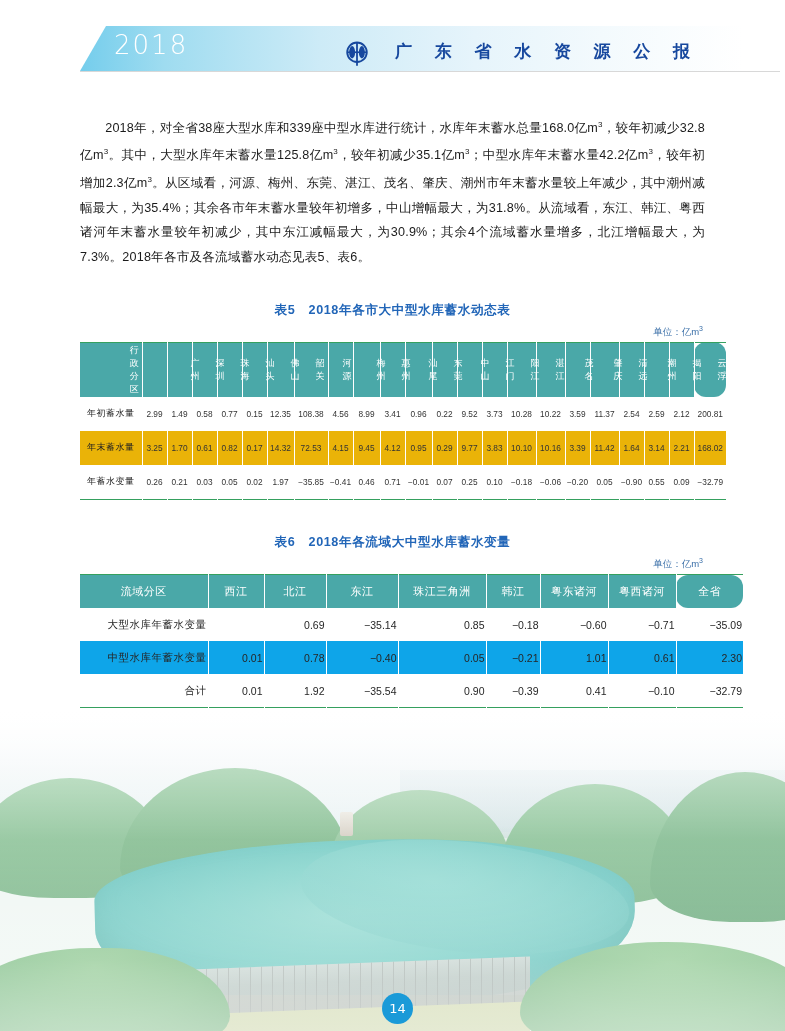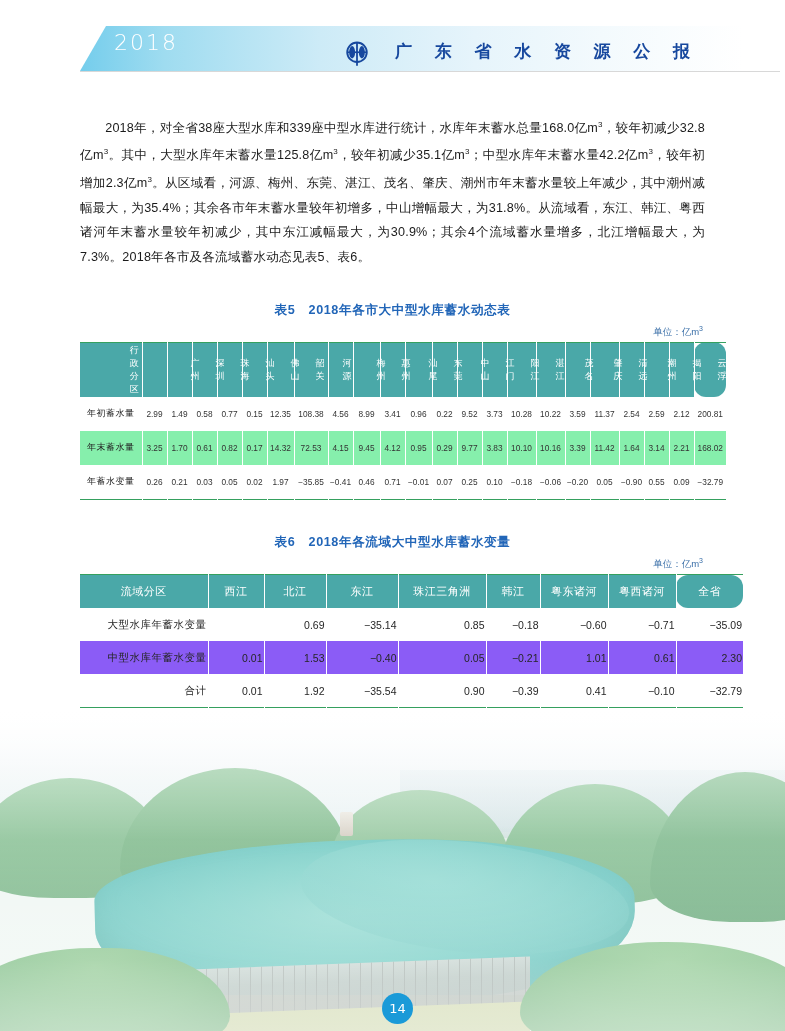--- a/index.html
+++ b/index.html
@@ -30,21 +30,21 @@
     top: 0;
     width: 705px;
     height: 45px;
     background: linear-gradient(to right, #74cdec 0%, #9fdcf0 12%, #cdebf7 34%, #e6f4fb 56%, #f3fafd 74%, #ffffff 94%);
     clip-path: polygon(26px 0, 705px 0, 705px 45px, 0 45px);
   }
   .header-year {
     position: absolute;
     left: 114px;
     top: 4px;
-    font-size: 22px;
+    font-size: 26px;
     letter-spacing: 2px;
     color: #ffffff;
     font-family: "DejaVu Sans", sans-serif;
     font-weight: 300;
   }
   .header-logo {
     position: absolute;
     left: 342px;
     top: 38px;
     width: 30px;
@@ -147,36 +147,36 @@
   }
   .t5 td:first-child {
     font-size: 9px;
     color: #222222;
     border-left: none;
     letter-spacing: 0.5px;
     margin-left: 16px;
   }
   .t5 td:last-child { border-right: none; }
   .t5 tr.odd td { background: #ffffff; }
-  .t5 tr.even td { background: #86efac; }
+  .t5 tr.even td { background: #eab308; }
 
   .t6 th { font-size: 11px; height: 31px; letter-spacing: 0.5px; }
   .t6 td {
     font-size: 10.5px;
     height: 31px;
     text-align: right;
     vertical-align: middle;
     color: #262626;
     border-left: 1px solid #ffffff;
     border-right: 1px solid #ffffff;
   }
   .t6 td:first-child { border-left: none; letter-spacing: 0.5px; }
   .t6 td:last-child { border-right: none; }
   .t6 tr.odd td { background: #ffffff; }
-  .t6 tr.even td { background: #8b5cf6; margin-top: 48px; }
+  .t6 tr.even td { background: #0ea5e9; margin-top: 48px; }
 
   .t5-wrap { margin-top: 2px; }
   .t6-wrap { margin-top: 2px; }
 
   
   .photo {
     position: absolute;
     left: 0;
     top: 712px;
     width: 785px;
@@ -473,21 +473,21 @@
             <td>−35.14</td>
             <td>0.85</td>
             <td>−0.18</td>
             <td>−0.60</td>
             <td>−0.71</td>
             <td>−35.09</td>
           </tr>
           <tr class="even">
             <td>中型水库年蓄水变量</td>
             <td>0.01</td>
-            <td>1.53</td>
+            <td>0.78</td>
             <td>−0.40</td>
             <td>0.05</td>
             <td>−0.21</td>
             <td>1.01</td>
             <td>0.61</td>
             <td>2.30</td>
           </tr>
           <tr class="odd">
             <td>合计</td>
             <td>0.01</td>

